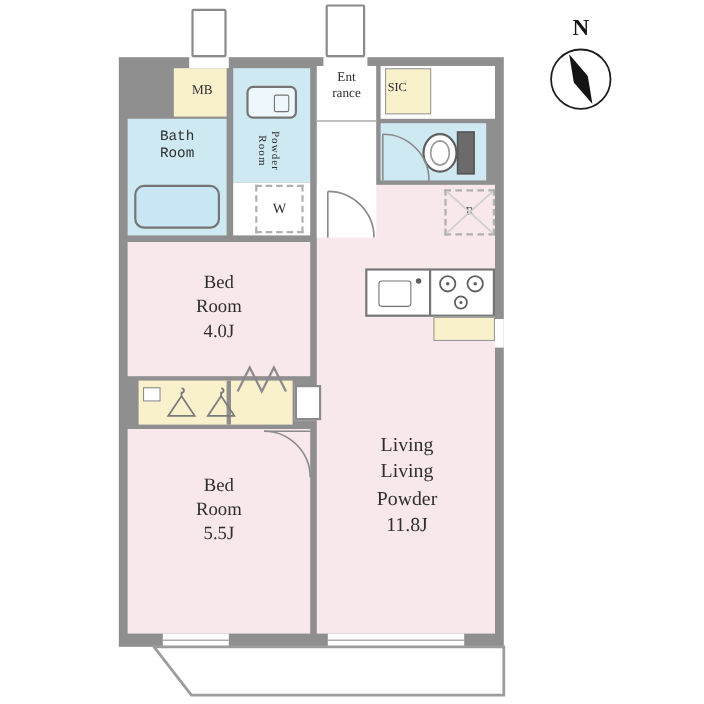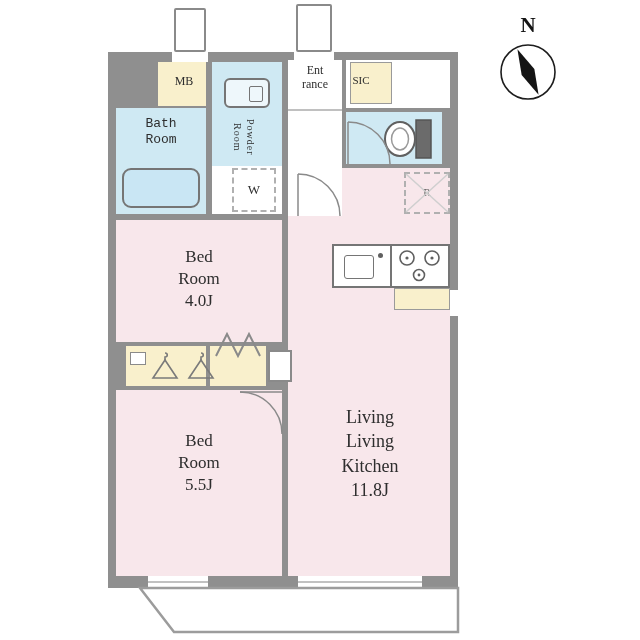--- a/index.html
+++ b/index.html
@@ -119,24 +119,24 @@
     <span>Room</span><br>
     <span>4.0J</span>
   </div>
 
   <div class="label" style="left:136px;top:430px;width:126px;font-size:17px;line-height:1.3;">
     <span>Bed</span><br>
     <span>Room</span><br>
     <span>5.5J</span>
   </div>
 
-  <div class="label" style="left:300px;top:392px;width:140px;font-size:18px;line-height:1.35;margin-top:13px;">
+  <div class="label" style="left:300px;top:392px;width:140px;font-size:18px;line-height:1.35;">
     <span>Living</span><br>
     <span>Living</span><br>
-    <span>Kitchen</span><br>
+    <span>Powder</span><br>
     <span>11.8J</span>
   </div>
 
   <div class="label" style="left:266px;top:600px;width:100px;font-size:14px;">Balcony</div>
 
   <div class="abs" style="left:496px;top:12px;width:64px;">
     <div class="label" style="position:static;font-size:21px;font-weight:bold;color:#141414;">N</div>
     <svg width="64" height="66" viewBox="0 0 64 66">
       <circle cx="32" cy="34" r="27" fill="#ffffff" stroke="#1d1d1d" stroke-width="1.6"></circle>
       <g transform="rotate(-25 32 34)">

